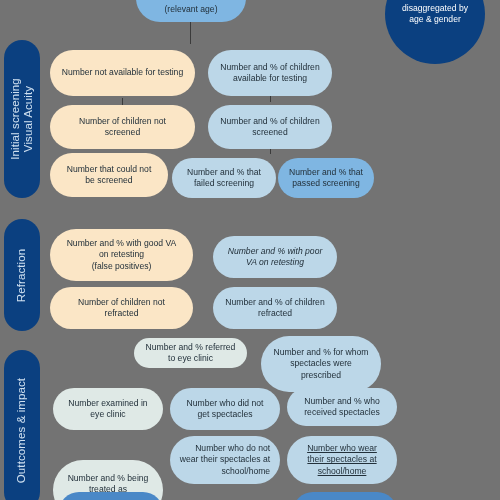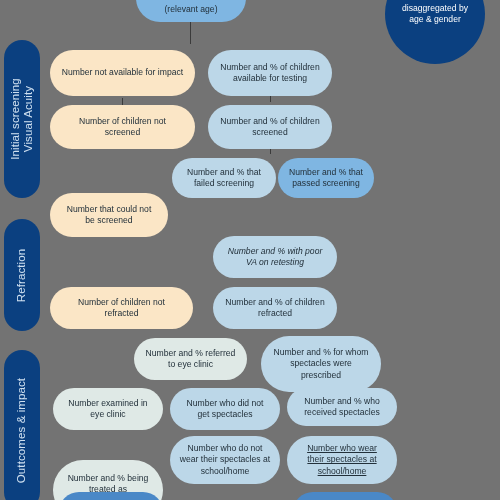--- a/index.html
+++ b/index.html
@@ -104,61 +104,64 @@
   <div class="section-bar" style="left:4px; top:350px; width:36px; height:160px; border-radius:18px;">
     <span class="bar-label">Outtcomes &amp; impact</span>
   </div>
 
   <div class="connector" style="left:190px; top:22px; height:22px;"></div>
   <div class="connector" style="left:270px; top:92px; height:10px;"></div>
   <div class="connector" style="left:122px; top:98px; height:8px;"></div>
   <div class="connector" style="left:270px; top:146px; height:8px;"></div>
 
   <div class="node fill-cream" style="left:50px; top:50px; width:145px; height:46px;">
-    <span class="node-text">Number not available for impact</span>
+    <span class="node-text">Number not available for testing</span>
   </div>
 
   <div class="node fill-lightblue" style="left:208px; top:50px; width:124px; height:46px;">
     <span class="node-text">Number and % of children<br>available for testing</span>
   </div>
 
   <div class="node fill-cream" style="left:50px; top:105px; width:145px; height:44px;">
     <span class="node-text">Number of children not<br>screened</span>
   </div>
 
   <div class="node fill-lightblue" style="left:208px; top:105px; width:124px; height:44px;">
     <span class="node-text">Number and % of children<br>screened</span>
   </div>
 
-  <div class="node fill-cream" style="left:50px; top:153px; width:118px; height:44px;margin-top:40px;">
+  <div class="node fill-cream" style="left:50px; top:153px; width:118px; height:44px;">
     <span class="node-text">Number that could not<br>be screened</span>
   </div>
 
   <div class="node fill-lightblue" style="left:172px; top:158px; width:104px; height:40px;">
     <span class="node-text">Number and % that<br>failed screening</span>
   </div>
 
   <div class="node fill-midblue" style="left:278px; top:158px; width:96px; height:40px;">
     <span class="node-text">Number and % that<br>passed screening</span>
   </div>
 
+  <div class="node fill-cream" style="left:50px; top:229px; width:143px; height:52px;">
+    <span class="node-text">Number and % with good VA<br>on retesting<br>(false positives)</span>
+  </div>
 
   <div class="node fill-lightblue" style="left:213px; top:236px; width:124px; height:42px;font-style:italic;">
     <span class="node-text">Number and % with poor<br>VA on retesting</span>
   </div>
 
   <div class="node fill-cream" style="left:50px; top:287px; width:143px; height:42px;">
     <span class="node-text">Number of children not<br>refracted</span>
   </div>
 
   <div class="node fill-lightblue" style="left:213px; top:287px; width:124px; height:42px;">
     <span class="node-text">Number and % of children<br>refracted</span>
   </div>
 
-  <div class="node fill-mint" style="left:134px; top:338px; width:113px; height:42px;text-align:center;">
+  <div class="node fill-mint" style="left:134px; top:338px; width:113px; height:30px;text-align:center;">
     <span class="node-text">Number and % referred<br>to eye clinic</span>
   </div>
 
   <div class="node fill-lightblue" style="left:261px; top:336px; width:120px; height:56px;">
     <span class="node-text">Number and % for whom<br>spectacles were<br>prescribed</span>
   </div>
 
   <div class="node fill-lightblue" style="left:170px; top:388px; width:110px; height:42px;">
     <span class="node-text">Number who did not<br>get spectacles</span>
   </div>
@@ -168,21 +171,21 @@
   </div>
 
   <div class="node fill-lightblue" style="left:287px; top:388px; width:110px; height:38px;">
     <span class="node-text">Number and % who<br>received spectacles</span>
   </div>
 
   <div class="node fill-mint" style="left:53px; top:460px; width:110px; height:60px;">
     <span class="node-text">Number and % being<br>treated as<br>recommended</span>
   </div>
 
-  <div class="node fill-lightblue" style="left:170px; top:436px; width:110px; height:48px;">
+  <div class="node fill-lightblue" style="left:170px; top:436px; width:110px; height:48px;text-align:right;">
     <span class="node-text">Number who do not<br>wear their spectacles at<br>school/home</span>
   </div>
 
   <div class="node fill-lightblue" style="left:287px; top:436px; width:110px; height:48px;text-decoration:underline;">
     <span class="node-text">Number who wear<br>their spectacles at<br>school/home</span>
   </div>
 
   <div class="node fill-steelblue" style="left:59px; top:492px; width:104px; height:40px;">
     <span class="node-text"></span>
   </div>

